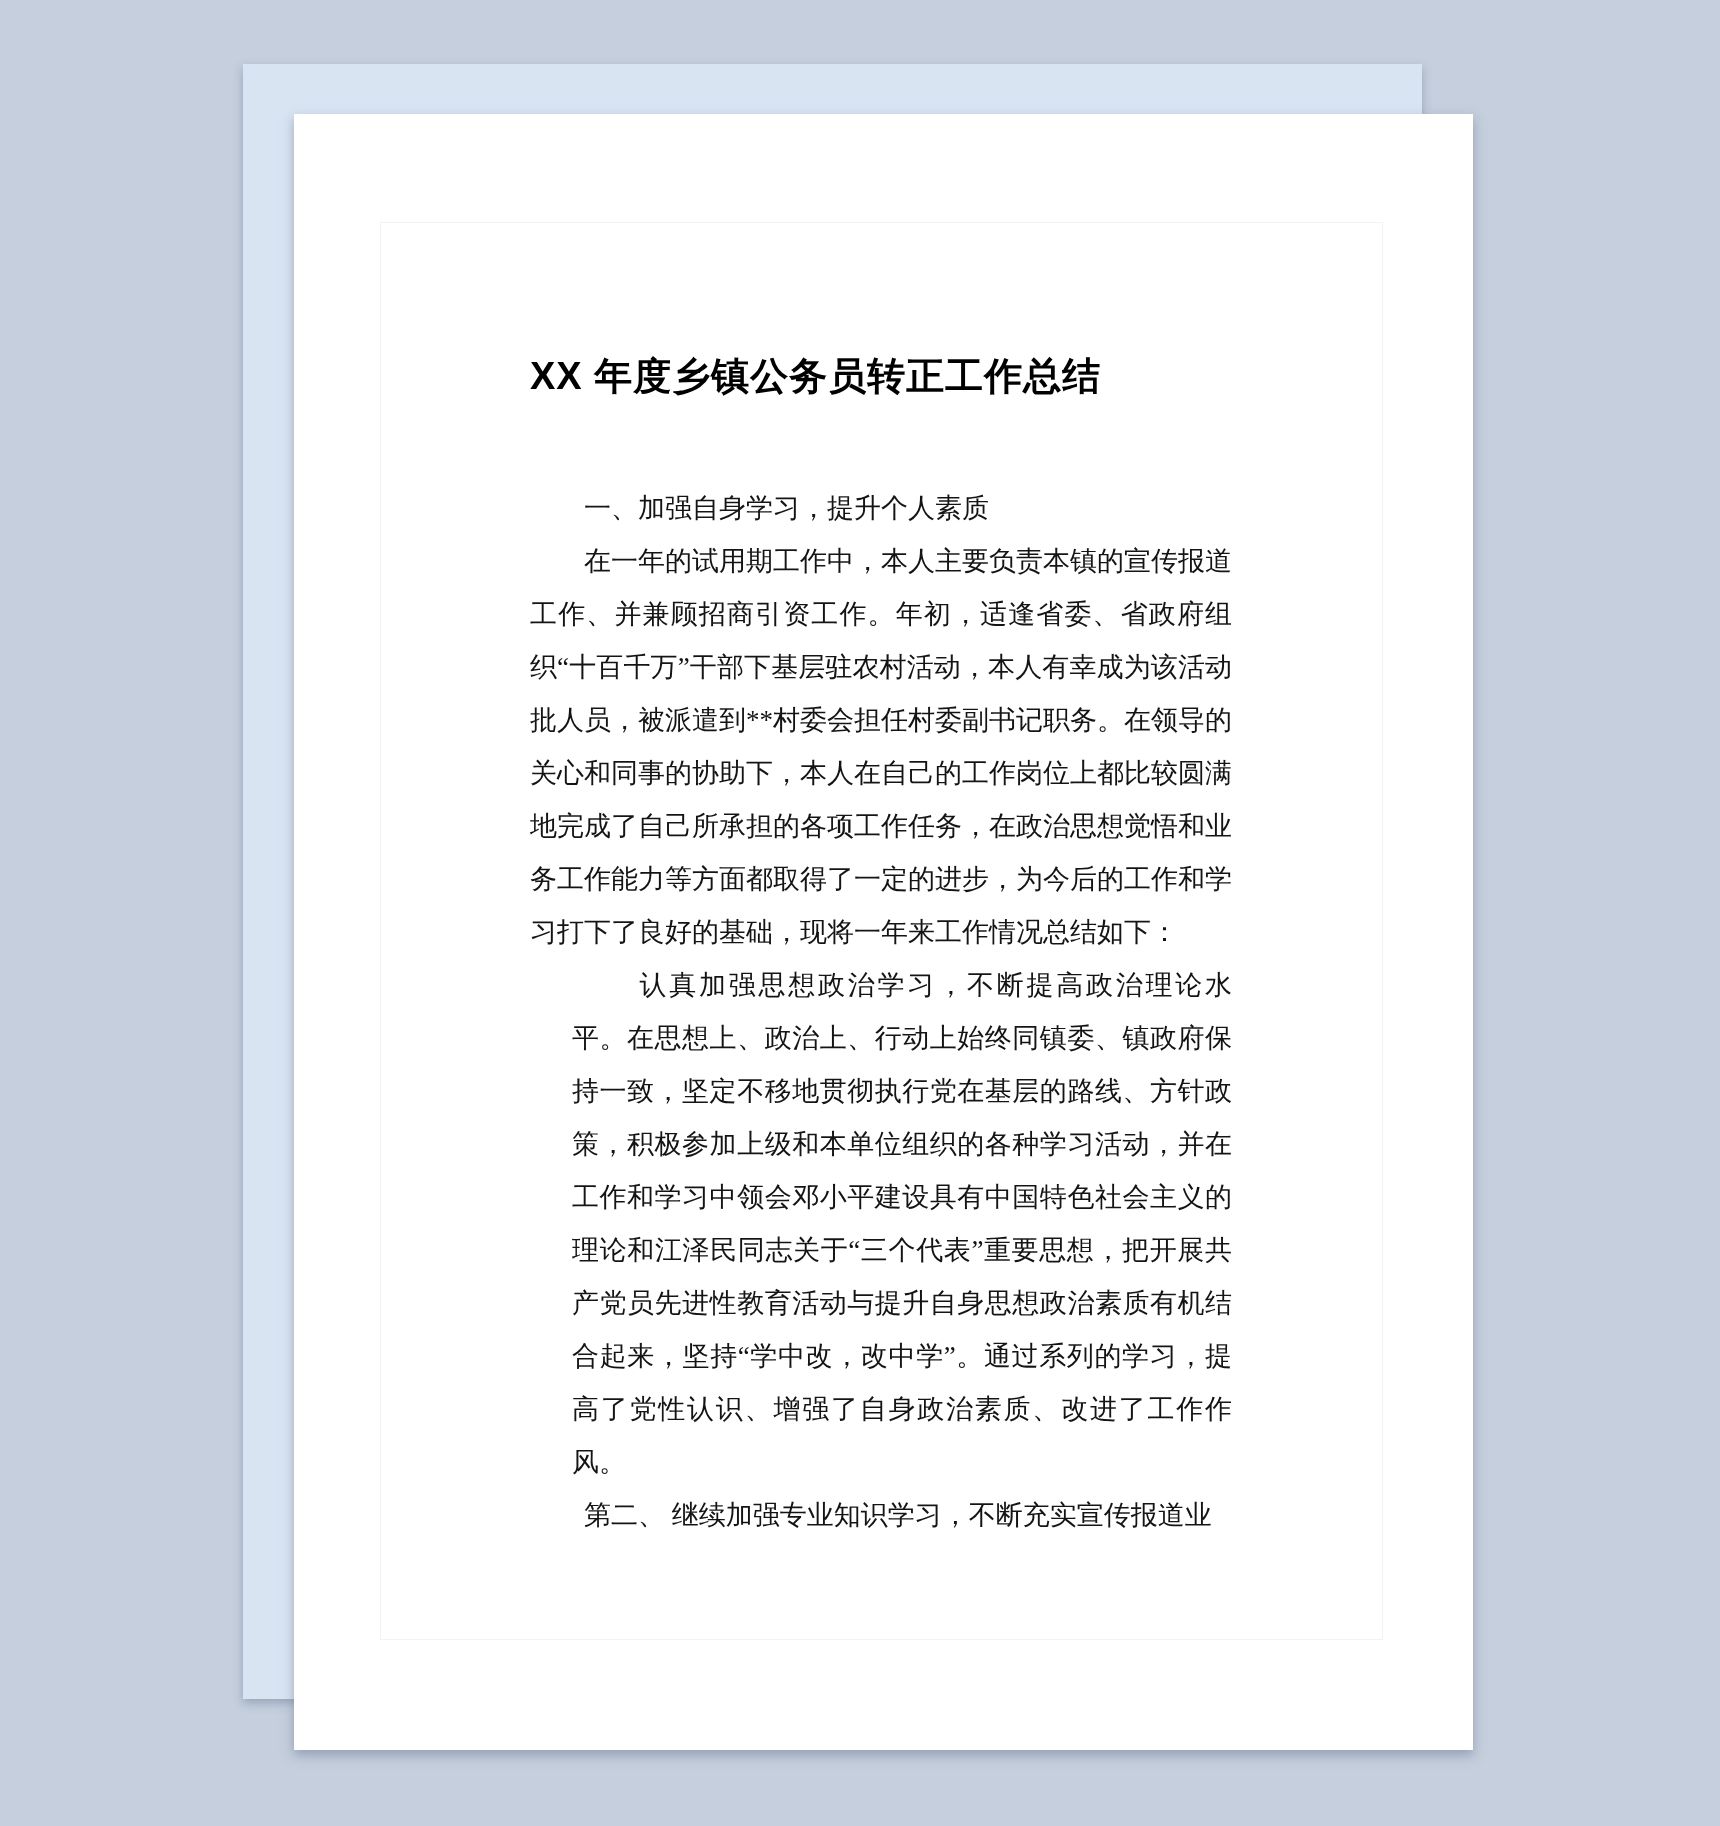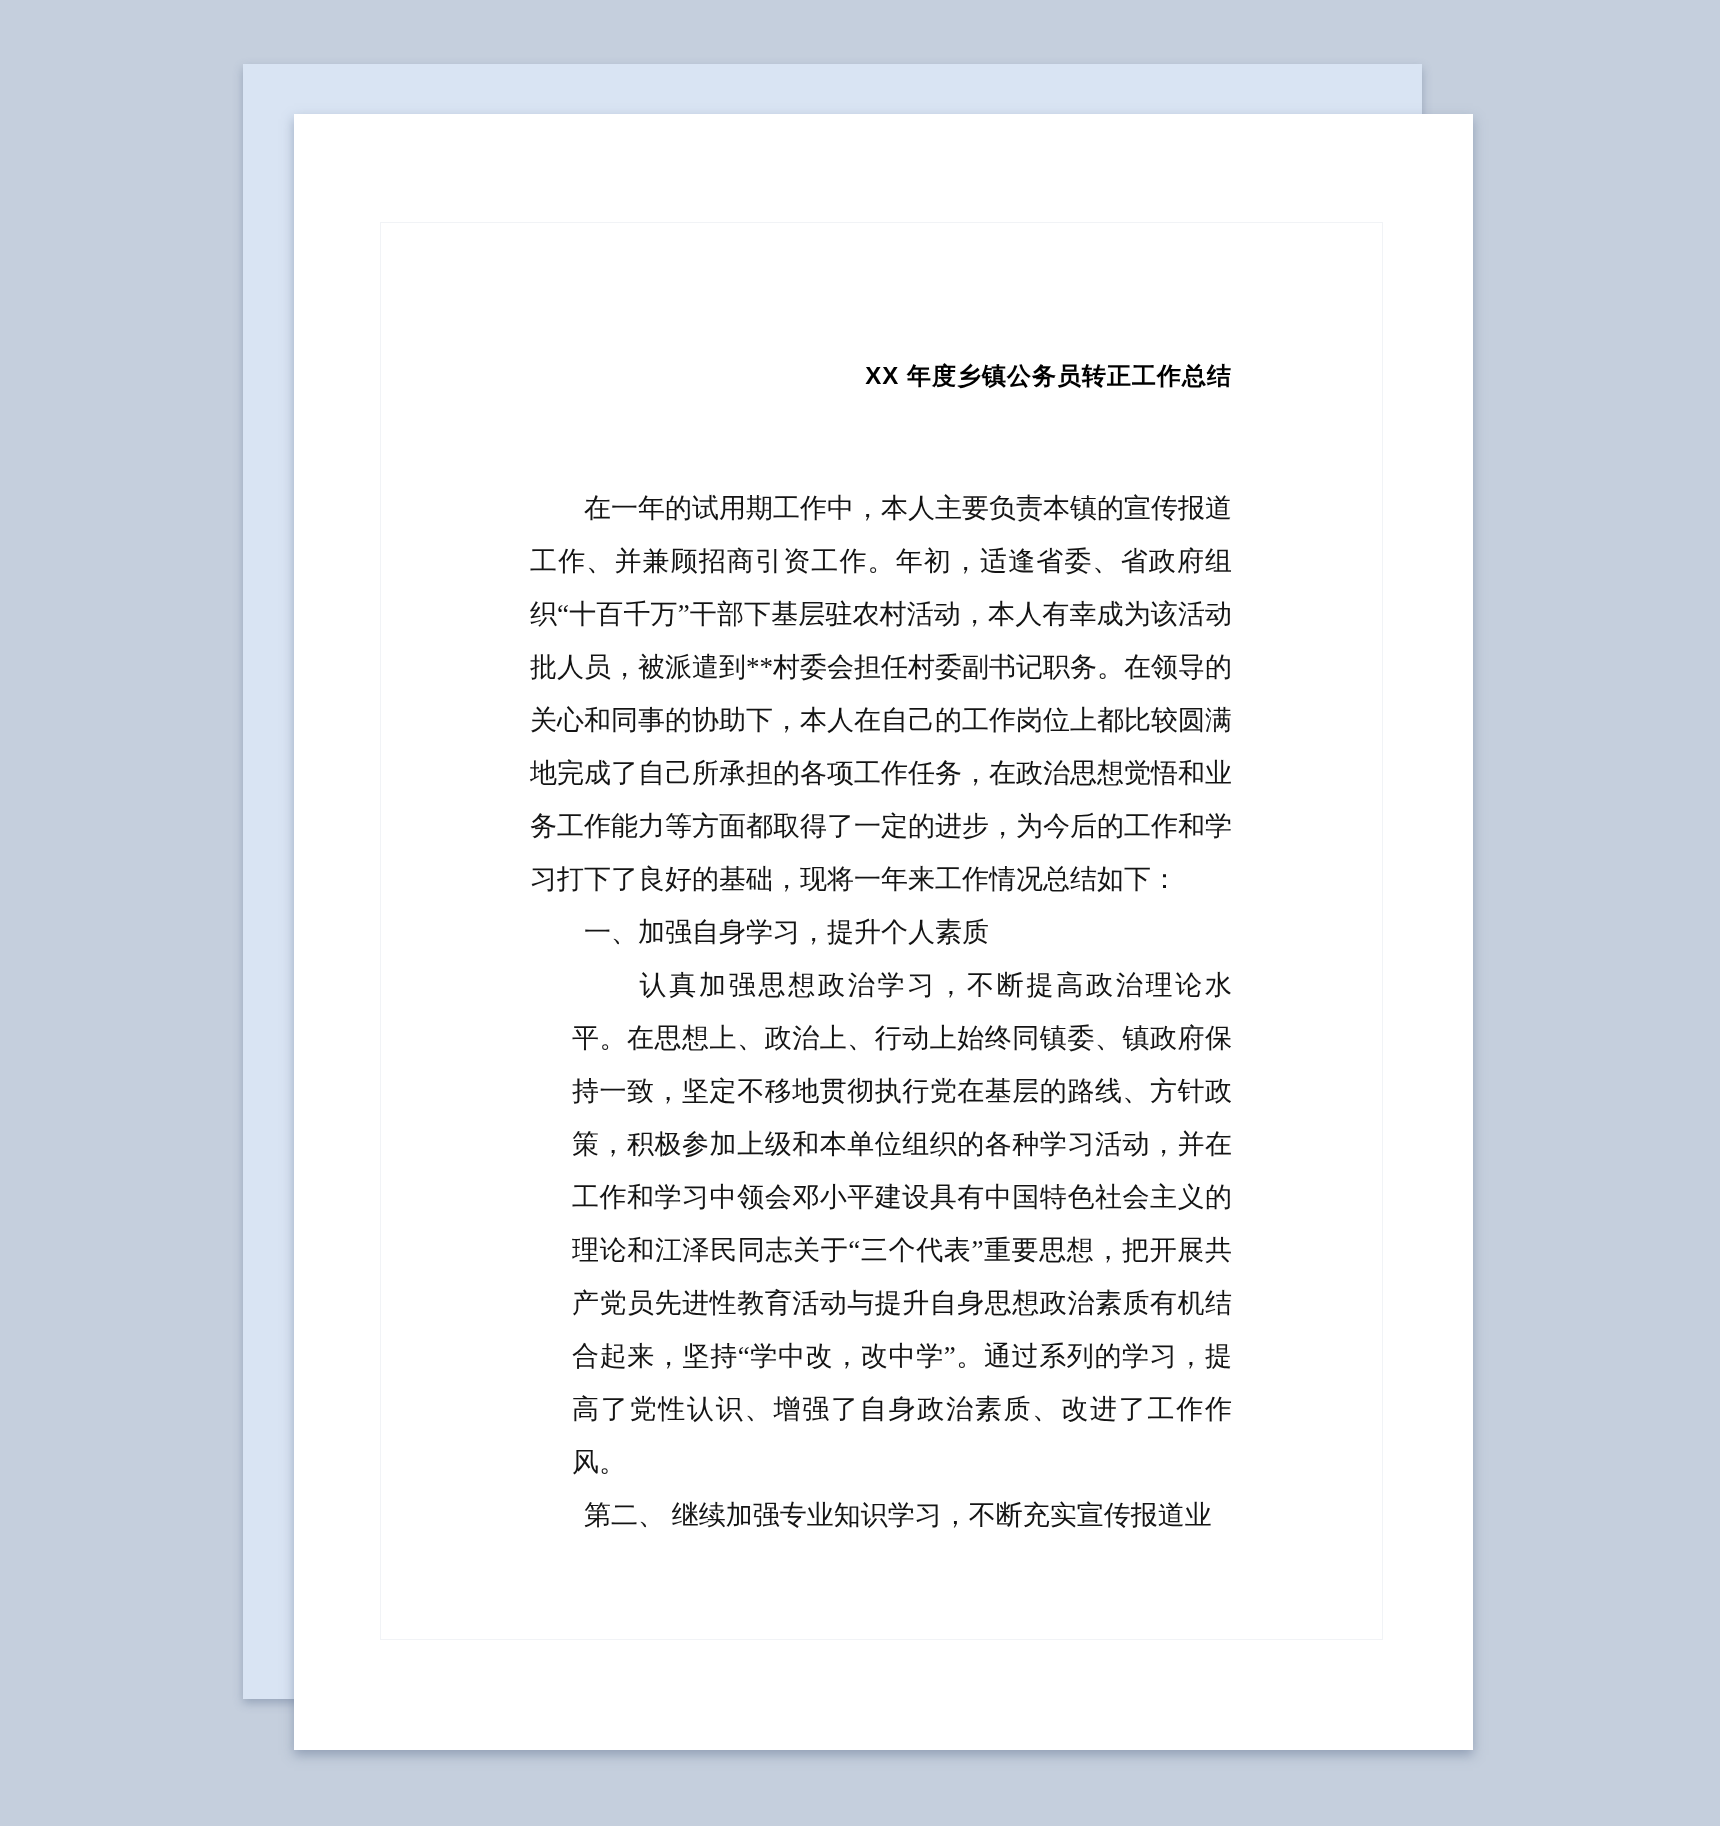--- a/index.html
+++ b/index.html
@@ -31,24 +31,24 @@
     width: 1001px; height: 1416px;
     border: 1px solid var(--c-frame, #f1f3f6);
   }
   .doc-title {
     position: absolute;
     left: 236px; top: 240px;
     width: 702px;
     margin: 0;
     font-family: "Liberation Sans", "DejaVu Sans", sans-serif;
     font-weight: bold;
-    font-size: 24px;
+    font-size: 38px;
     line-height: 44px;
     color: var(--c-text-title, #000000);
-    text-align: right;
+    text-align: left;
     letter-spacing: 1px;
     white-space: nowrap;
   }
   .doc-body {
     position: absolute;
     left: 236px; top: 368px;
     width: 702px;
     font-size: 27px;
     line-height: 53px;
     color: var(--c-text-body, #141414);
@@ -59,19 +59,19 @@
 </style>
 </head>
 <body>
 
 <div class="canvas">
   <div class="back-page"></div>
   <div class="front-page">
     <div class="inner-frame"></div>
     <h1 class="doc-title">XX 年度乡镇公务员转正工作总结</h1>
     <div class="doc-body">
+      <p>一、加强自身学习，提升个人素质</p>
       <p>在一年的试用期工作中，本人主要负责本镇的宣传报道工作、并兼顾招商引资工作。年初，适逢省委、省政府组织“十百千万”干部下基层驻农村活动，本人有幸成为该活动批人员，被派遣到**村委会担任村委副书记职务。在领导的关心和同事的协助下，本人在自己的工作岗位上都比较圆满地完成了自己所承担的各项工作任务，在政治思想觉悟和业务工作能力等方面都取得了一定的进步，为今后的工作和学习打下了良好的基础，现将一年来工作情况总结如下：</p>
-      <p>一、加强自身学习，提升个人素质</p>
       <p class="indent-lg">认真加强思想政治学习，不断提高政治理论水平。在思想上、政治上、行动上始终同镇委、镇政府保持一致，坚定不移地贯彻执行党在基层的路线、方针政策，积极参加上级和本单位组织的各种学习活动，并在工作和学习中领会邓小平建设具有中国特色社会主义的理论和江泽民同志关于“三个代表”重要思想，把开展共产党员先进性教育活动与提升自身思想政治素质有机结合起来，坚持“学中改，改中学”。通过系列的学习，提高了党性认识、增强了自身政治素质、改进了工作作风。</p>
       <p>第二、 继续加强专业知识学习，不断充实宣传报道业</p>
     </div>
   </div>
 </div>
 
 </body></html>

